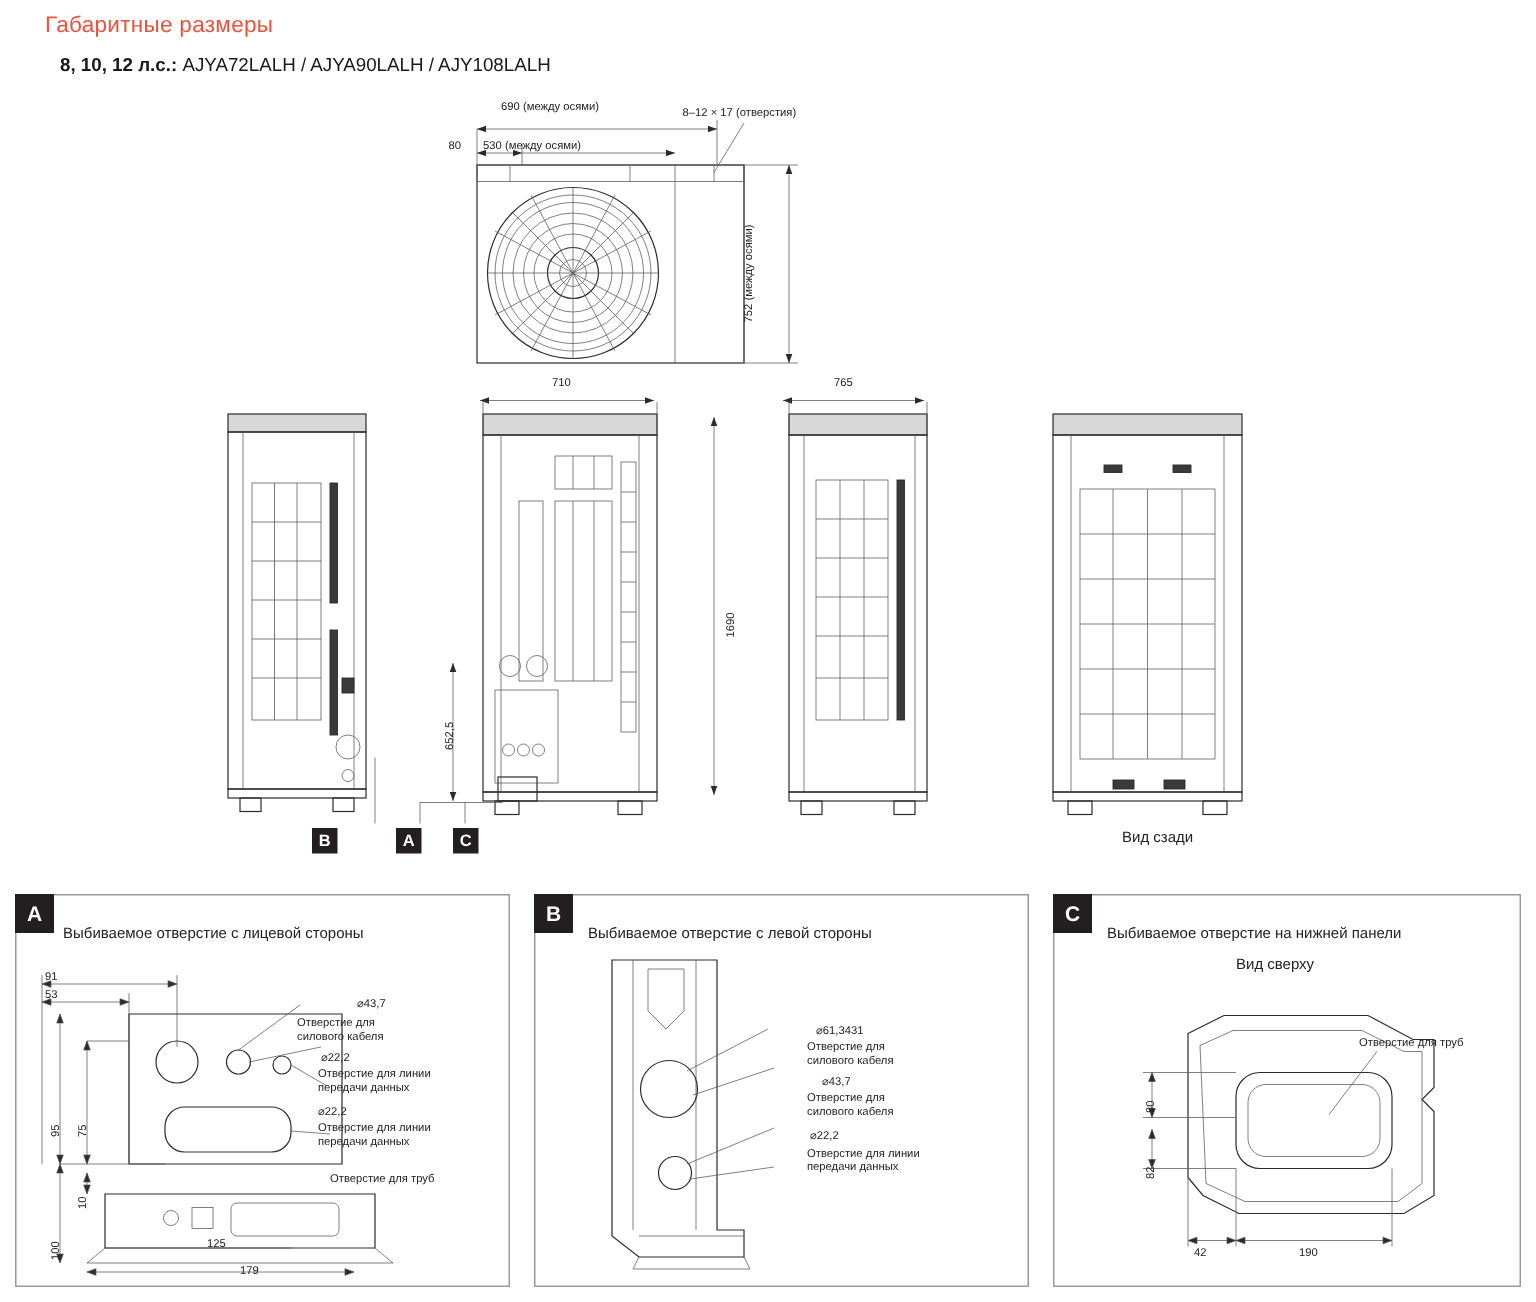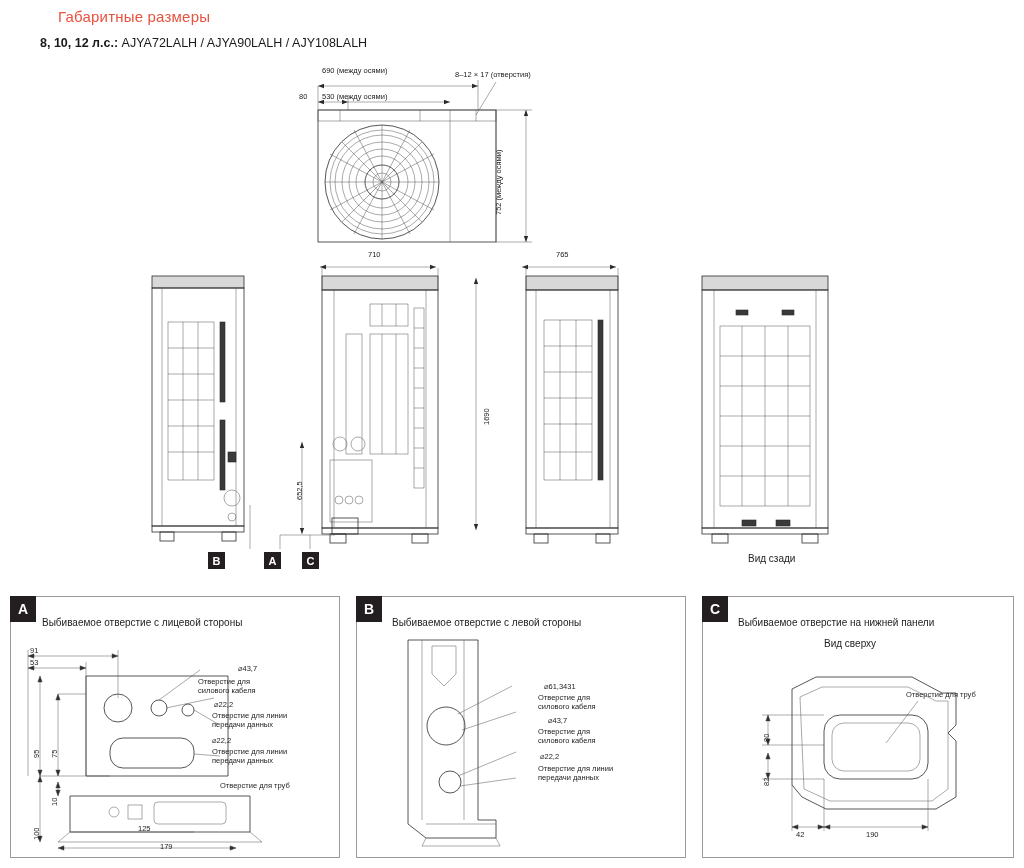--- a/index.html
+++ b/index.html
@@ -1,18 +1,18 @@
 <!DOCTYPE html>
 <html><head>
 <meta charset="utf-8">
 <style>
   html,body{margin:0;padding:0;background:#ffffff;}
   body{width:1024px;height:868px;position:relative;font-family:"Liberation Sans",sans-serif;color:#1a1a1a;overflow:hidden;}
   .abs{position:absolute;}
-  #title{left:30px;top:8px;font-size:15px;color:#e8523f;font-weight:400;letter-spacing:.2px;margin-left:28px;}
+  #title{left:30px;top:8px;font-size:15px;color:#e8523f;font-weight:400;letter-spacing:.2px;}
   #models{left:40px;top:36px;font-size:12.5px;color:#1a1a1a;}
   #models .bold{font-weight:bold;}
   .dim{font-size:7.5px;color:#222;white-space:nowrap;}
   .dimv{font-size:7.5px;color:#222;white-space:nowrap;transform-origin:0 0;transform:rotate(-90deg);}
   .lbl{font-size:7.5px;color:#222;white-space:nowrap;}
   .marker{width:17px;height:17px;background:#231f20;color:#fff;font-size:11px;font-weight:bold;
           display:flex;align-items:center;justify-content:center;}
   .markerbig{width:26px;height:26px;background:#231f20;color:#fff;font-size:14px;font-weight:bold;
           display:flex;align-items:center;justify-content:center;}
   .panel{border:1px solid #9a9a9a;box-sizing:border-box;background:#fff;}
@@ -83,21 +83,21 @@
     <line x1="196" y1="50" x2="232" y2="50"></line>
     <line x1="196" y1="182" x2="232" y2="182"></line>
     <line x1="226" y1="50" x2="226" y2="182"></line>
     <path d="M226,50 l-2.2,6 h4.4 z" fill="#2b2b2b" stroke="none"></path>
     <path d="M226,182 l-2.2,-6 h4.4 z" fill="#2b2b2b" stroke="none"></path>
 
     <line x1="176" y1="55" x2="196" y2="22"></line>
   </g>
 </svg>
 </div>
-<div class="abs dim" style="left:322px;top:66px;">690 (между осями)</div>
+<div class="abs dim" style="left:334px;top:66px;">690 (между осями)</div>
 <div class="abs dim" style="left:299px;top:92px;">80</div>
 <div class="abs dim" style="left:322px;top:92px;">530 (между осями)</div>
 <div class="abs dimv" style="left:494px;top:215px;">752 (между осями)</div>
 <div class="abs dim" style="left:455px;top:70px;">8–12 × 17 (отверстия)</div>
 
 <div class="abs" style="left:140px;top:270px;">
 <svg width="130" height="280" viewBox="0 0 130 280">
   <rect class="fillgrey" x="12" y="6" width="92" height="12"></rect>
   <rect class="ln" x="12" y="18" width="92" height="238"></rect>
   <line class="lnthin" x1="22" y1="18" x2="22" y2="256"></line>

